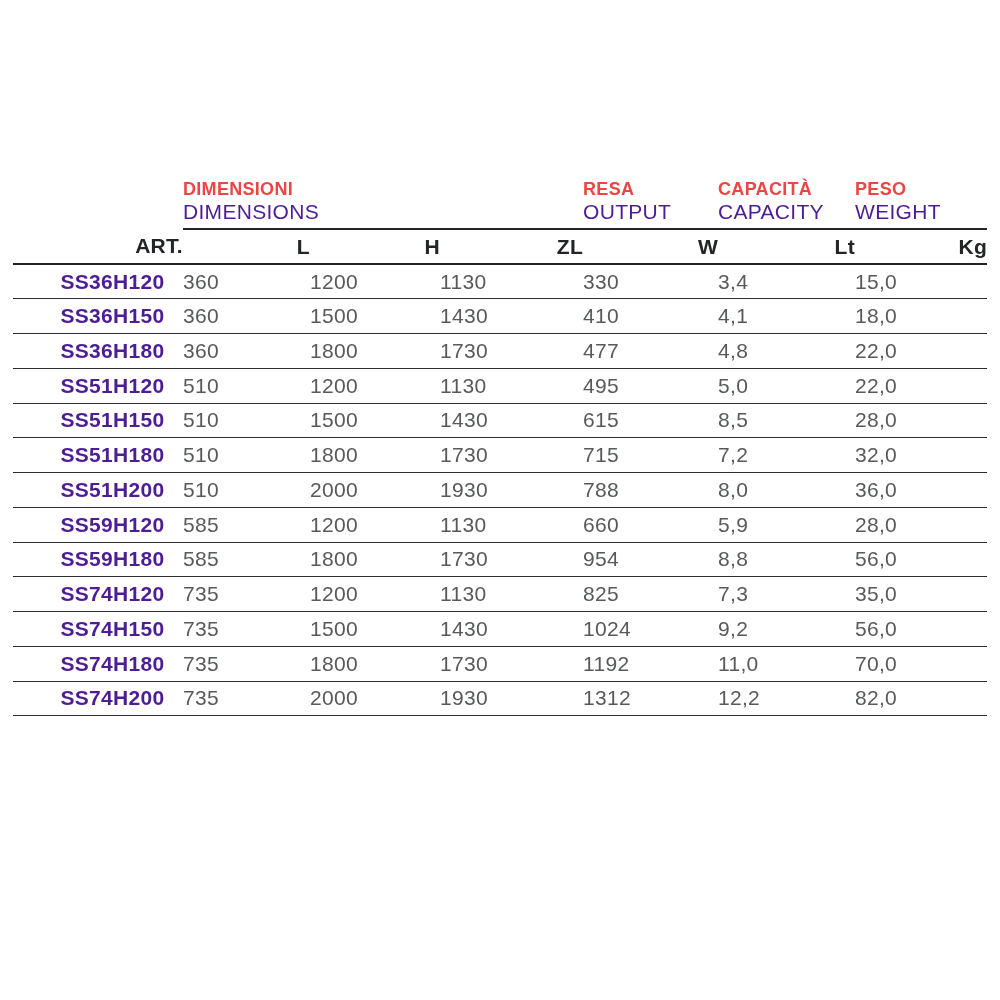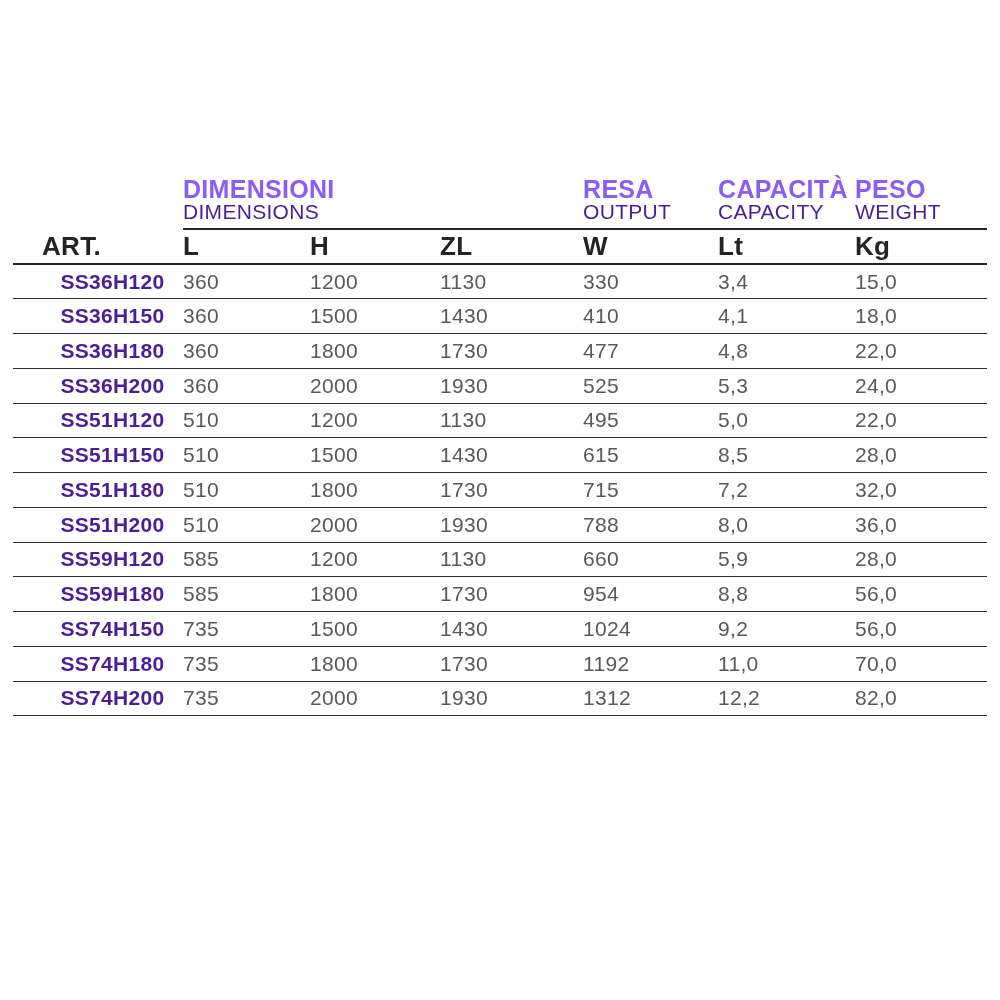--- a/index.html
+++ b/index.html
@@ -28,38 +28,38 @@
     text-align: left;
     vertical-align: bottom;
     font-weight: 500;
     padding: 0 0 5px 0;
   }
   tr.group-row th.grp {
     border-bottom: 2px solid #232427;
   }
   .grp-primary {
     display: block;
-    font-size: 25px;
+    font-size: 18px;
     line-height: 22px;
-    color: #8b5cf6;
+    color: #ef4444;
     letter-spacing: 0.3px;
     font-weight: 600;
   }
   .grp-secondary {
     display: block;
     font-size: 21px;
     line-height: 23px;
     color: #4c1d95;
     letter-spacing: 0.3px;
     font-weight: 400;
   }
   
   tr.cols-row th {
-    text-align: left;
-    font-size: 26px;
+    text-align: right;
+    font-size: 21px;
     font-weight: 600;
     color: #232427;
     letter-spacing: 0.3px;
     height: 33px;
     vertical-align: middle;
     padding: 0;
     border-bottom: 2px solid #232427;
   }
   tr.cols-row th.art-col {
     padding-left: 29px;
@@ -148,29 +148,20 @@
       <tr>
         <td class="art">SS36H180</td>
         <td>360</td>
         <td>1800</td>
         <td>1730</td>
         <td>477</td>
         <td>4,8</td>
         <td>22,0</td>
       </tr>
       <tr>
-        <td class="art">SS36H200</td>
-        <td>360</td>
-        <td>2000</td>
-        <td>1930</td>
-        <td>525</td>
-        <td>5,3</td>
-        <td>24,0</td>
-      </tr>
-      <tr>
         <td class="art">SS51H120</td>
         <td>510</td>
         <td>1200</td>
         <td>1130</td>
         <td>495</td>
         <td>5,0</td>
         <td>22,0</td>
       </tr>
       <tr>
         <td class="art">SS51H150</td>
@@ -211,20 +202,29 @@
       <tr>
         <td class="art">SS59H180</td>
         <td>585</td>
         <td>1800</td>
         <td>1730</td>
         <td>954</td>
         <td>8,8</td>
         <td>56,0</td>
       </tr>
       <tr>
+        <td class="art">SS74H120</td>
+        <td>735</td>
+        <td>1200</td>
+        <td>1130</td>
+        <td>825</td>
+        <td>7,3</td>
+        <td>35,0</td>
+      </tr>
+      <tr>
         <td class="art">SS74H150</td>
         <td>735</td>
         <td>1500</td>
         <td>1430</td>
         <td>1024</td>
         <td>9,2</td>
         <td>56,0</td>
       </tr>
       <tr>
         <td class="art">SS74H180</td>

